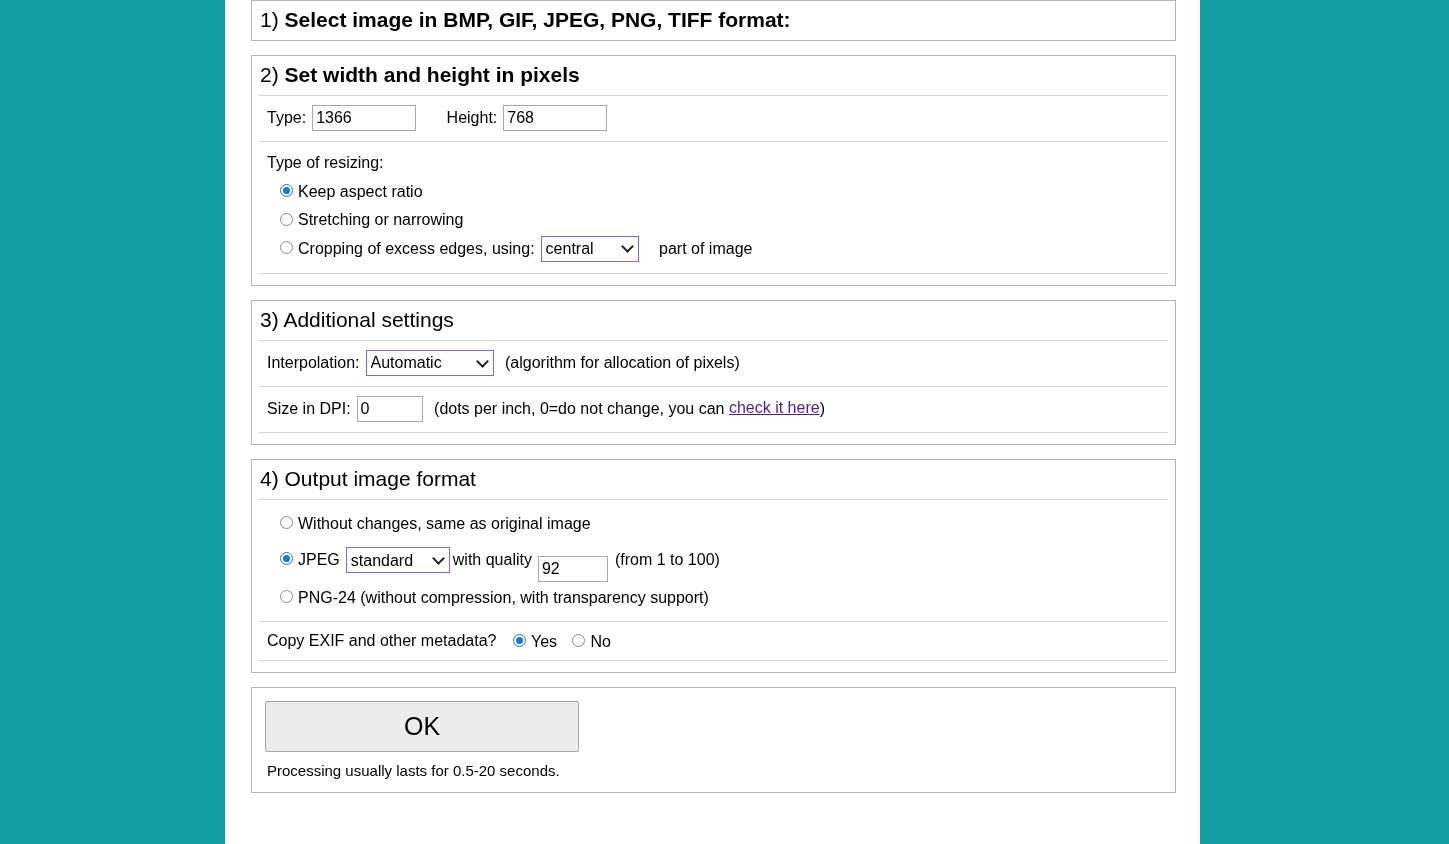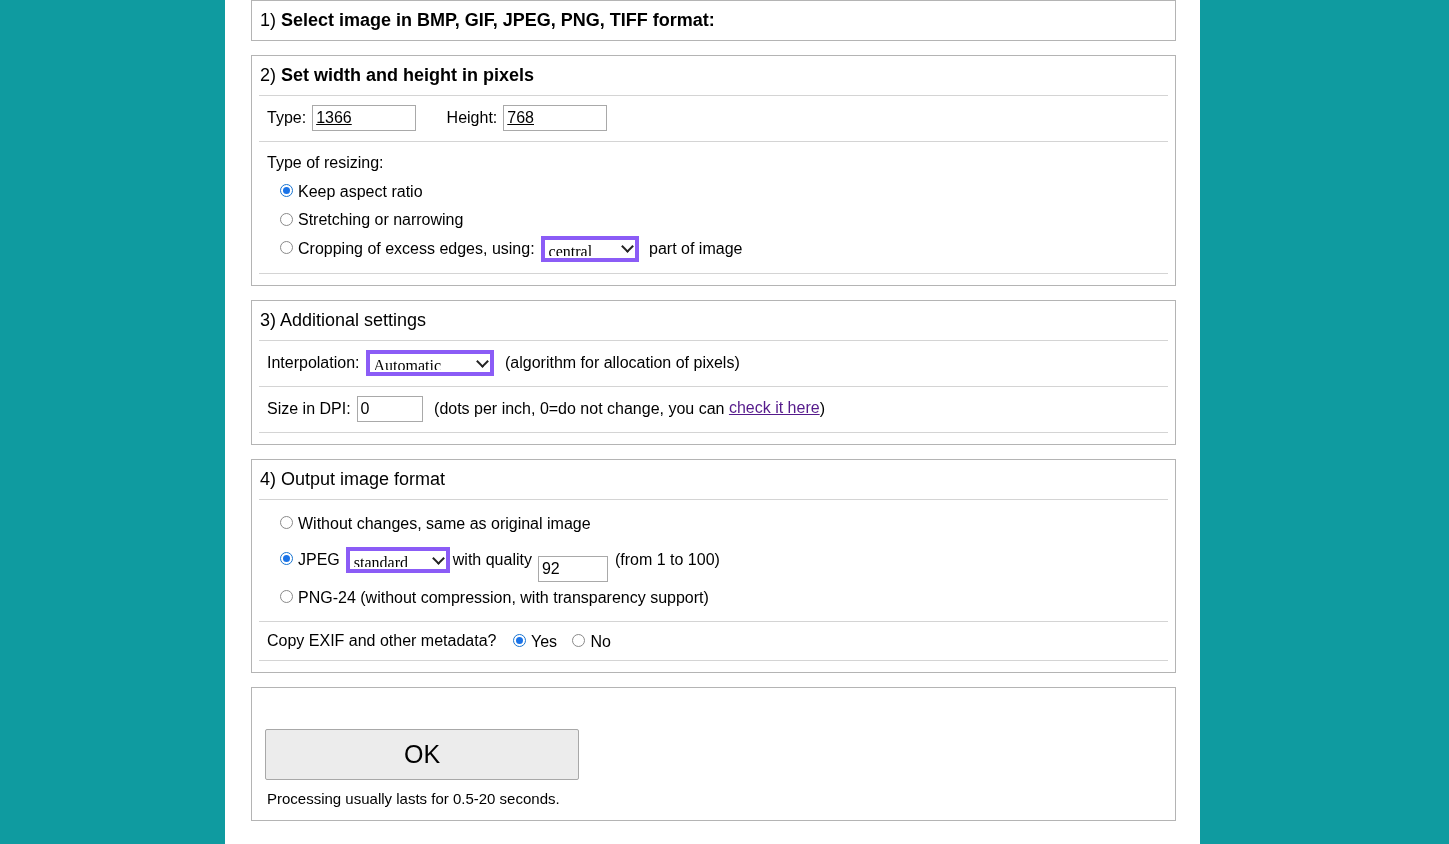--- a/index.html
+++ b/index.html
@@ -29,21 +29,21 @@
     width: 925px;
   }
 
   fieldset.section {
     border: 1px solid #b4b4b4;
     margin: 0 0 14px 0;
     padding: 0;
     background: #ffffff;
   }
   .sec-head {
-    font-size: 18px;
+    font-size: 21px;
     line-height: 20px;
     padding: 9px 0 10px 8px;
     white-space: nowrap;
   }
   .sec-head b { font-weight: bold; }
   .row {
     border-top: 1px solid #d4d4d4;
     padding: 9px 8px 10px 8px;
     margin: 0 7px;
     white-space: nowrap;
@@ -77,34 +77,34 @@
     font-family: "Liberation Sans", sans-serif;
     font-size: 16px;
     line-height: 19px;
     border: 1px solid #a9a9a9;
     background: #fff;
     color: #000;
     padding: 2px 3px;
     height: 26px;
     vertical-align: middle;
   }
-  .w-dim { width: 104px; text-decoration: underline; }
+  .w-dim { width: 104px; }
   .w-dpi { width: 66px; }
   .w-qual { width: 70px; margin-top: 18px; }
 
   .lbl { font-size: 16px; vertical-align: middle; }
   .sp-r { margin-right: 6px; }
   .gap { display: inline-block; width: 26px; }
 
   
   .sel {
-    font-family: Liberation Serif, serif;
+    font-family: Liberation Sans, sans-serif;
     font-size: 16px;
     line-height: 19px;
-    border: 4px solid #8b5cf6;
+    border: 1px solid #8b5cf6;
     background: #ffffff;
     color: #000;
     height: 26px;
     padding: 2px 24px 2px 4px;
     vertical-align: middle;
     -webkit-appearance: none;
     -moz-appearance: none;
     appearance: none;
     position: relative;
   }
@@ -177,21 +177,20 @@
     height: 51px;
     border: 1px solid #a8a8a8;
     background: #ececec;
     border-radius: 2px;
     font-family: "Liberation Sans", sans-serif;
     font-size: 25px;
     line-height: 49px;
     text-align: center;
     color: #000;
     cursor: default;
-    margin-top: 28px;
   }
   .ok-note {
     font-size: 15px;
     padding: 10px 0 13px 15px;
   }
   .inline { display: inline-block; vertical-align: middle; }
 </style>
 </head>
 <body>
 
@@ -224,21 +223,21 @@
         </span>
 
         <span class="radio-line">
           <span class="radio"></span><span class="lbl">Stretching or narrowing</span>
         </span>
 
         <span class="radio-line">
           <span class="radio"></span><span class="lbl sp-r">Cropping of excess edges, using:</span><span class="sel-wrap"><select class="sel sel-central">
               <option>central</option>
             </select><span class="chev"></span></span>
-          <span class="lbl" style="margin-left:6px">part of image</span>
+          <span class="lbl" style="margin-left:16px">part of image</span>
         </span>
       </div>
       <div class="rowpad-bottom"></div>
       <div style="height:11px"></div>
     </fieldset>
 
     <fieldset class="section">
       <div class="sec-head">
         <span>3)</span>
         <span>Additional settings</span>

